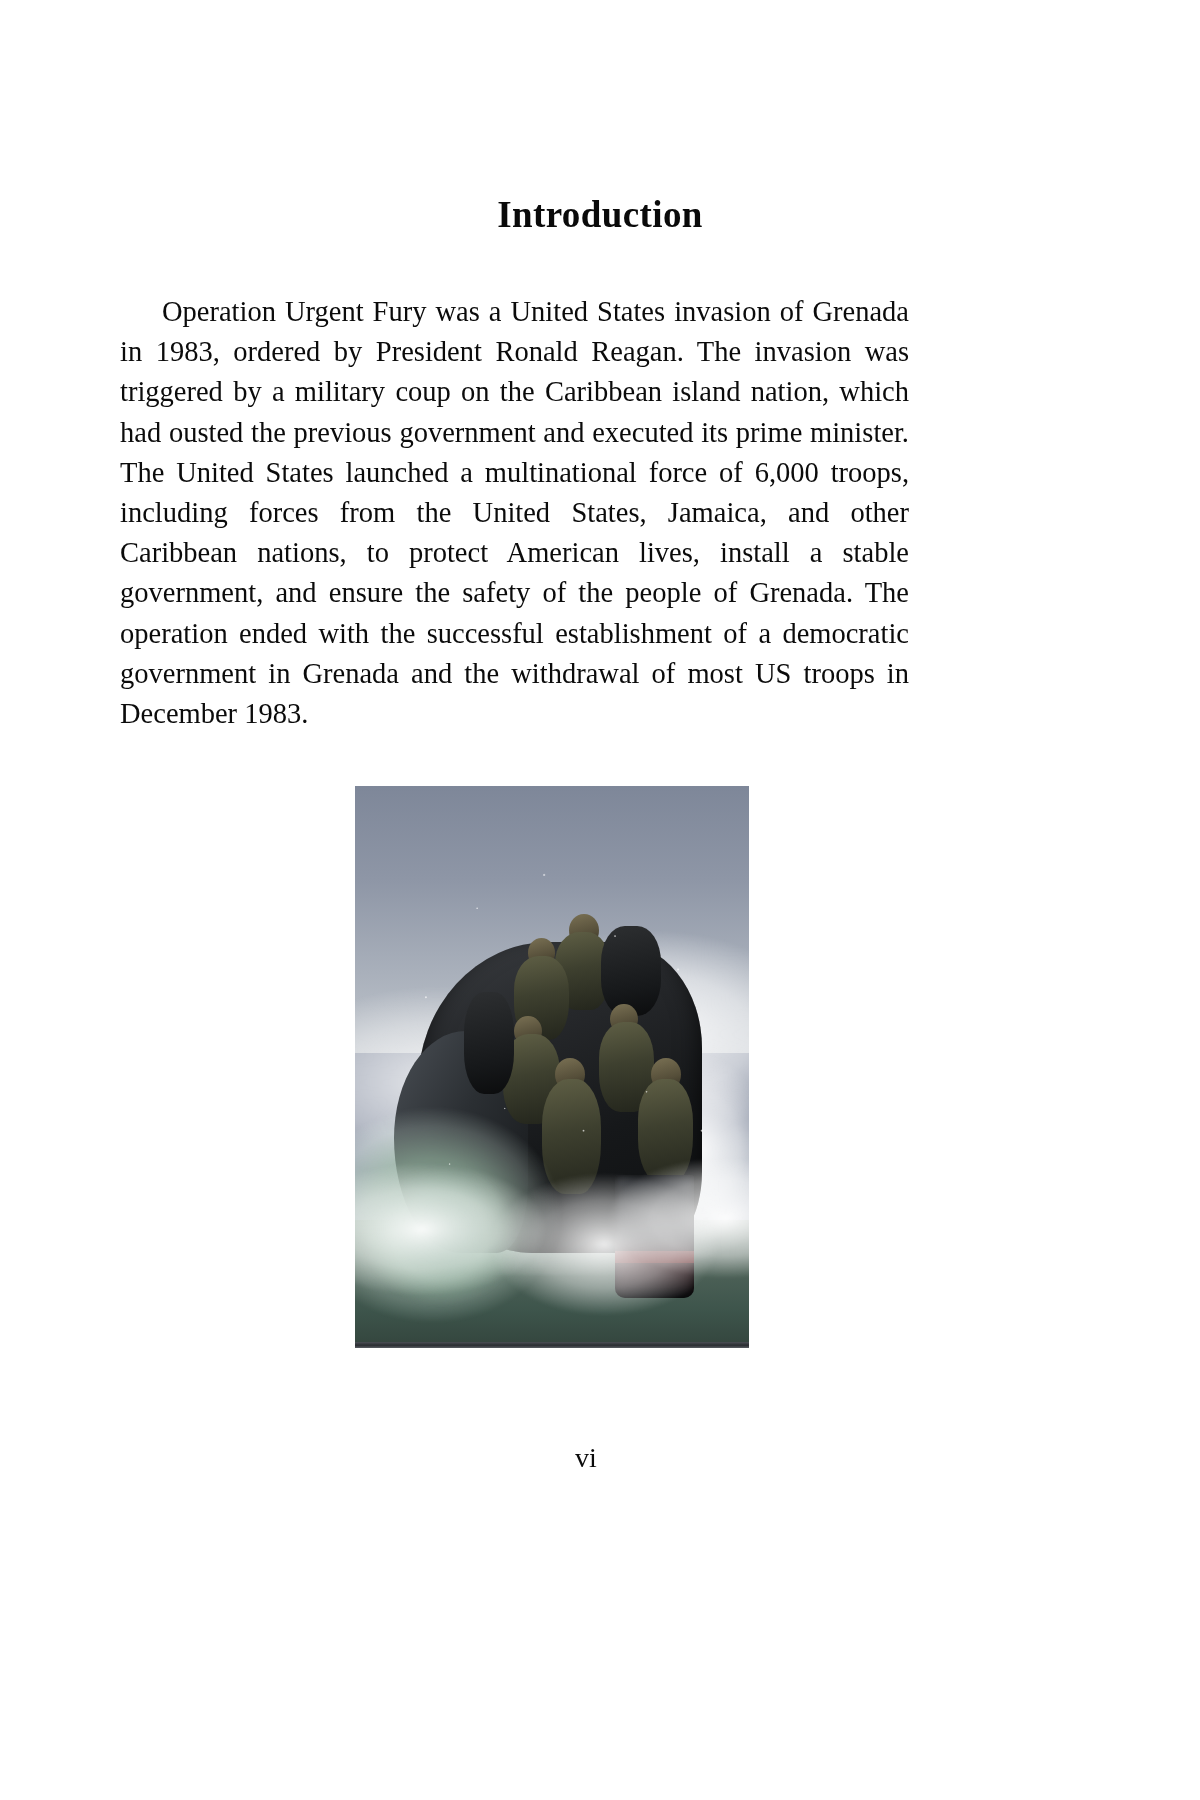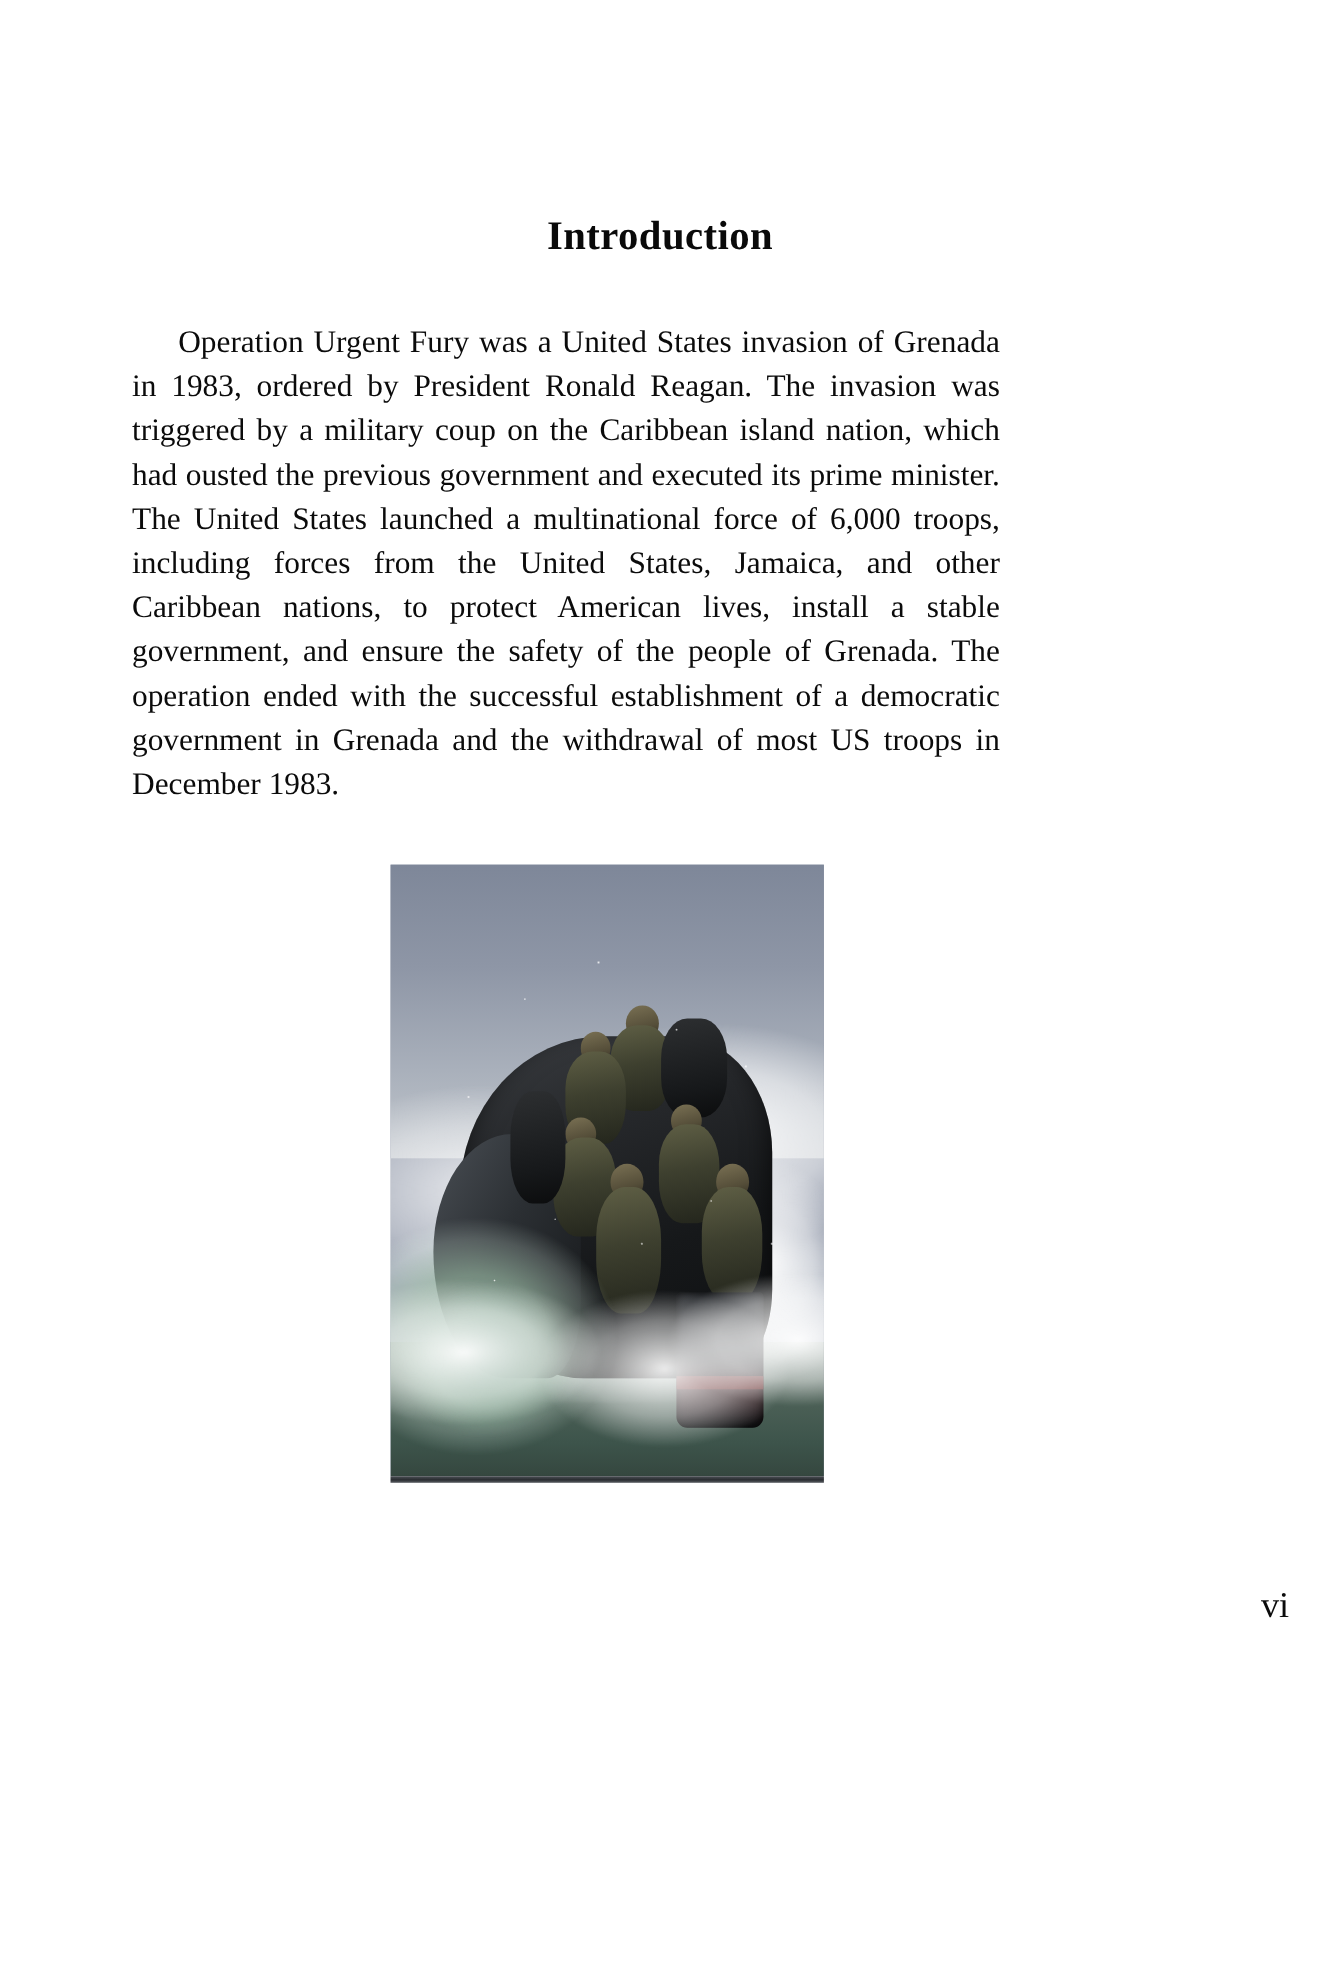--- a/index.html
+++ b/index.html
@@ -231,22 +231,22 @@
     backdrop-filter: blur(0.4px);
     pointer-events: none;
   }
 
   
   .page-number {
     position: absolute;
     top: 1442px;
     left: 0;
     width: 1172px;
-    text-align: right;
-    font-size: 33px;
+    text-align: center;
+    font-size: 28px;
     color: #0b0b0b;
     font-family: "Liberation Serif", "DejaVu Serif", serif;
   }
 </style>
 </head>
 <body>
 
 <div class="page">
 
   <h1 class="chapter-title">Introduction</h1>

